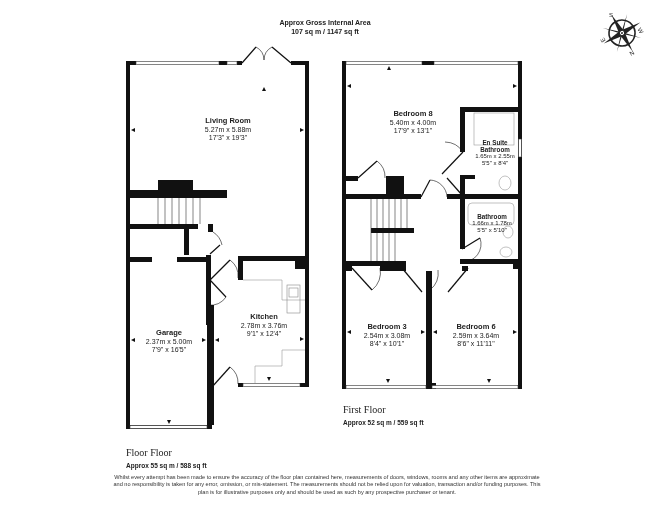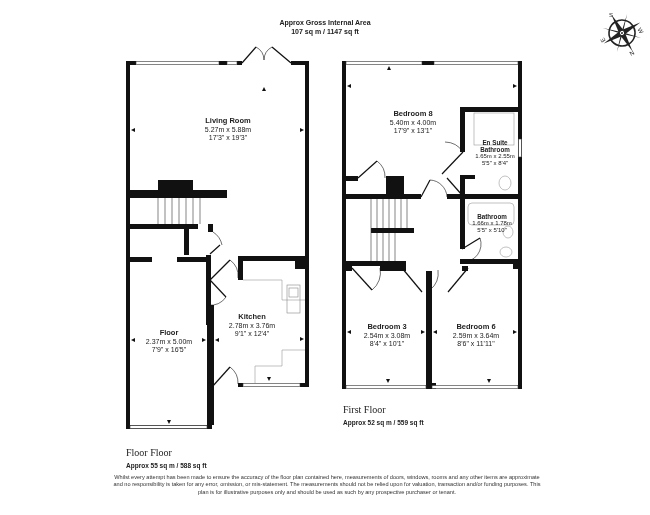--- a/index.html
+++ b/index.html
@@ -217,27 +217,27 @@
     <polygon points="388,383 386,379 390,379"></polygon>
     <polygon points="489,383 487,379 491,379"></polygon>
   </g>
 </svg>
 
 <div class="room-label" style="left:178px; top:117px; width:100px;">
   <div class="name">Living Room</div>
   <div>5.27m x 5.88m</div>
   <div>17'3" x 19'3"</div>
 </div>
-<div class="room-label" style="left:210px; top:313px; width:84px;">
+<div class="room-label" style="left:222px; top:313px; width:84px;">
   <div class="name">Kitchen</div>
   <div>2.78m x 3.76m</div>
   <div>9'1" x 12'4"</div>
 </div>
 <div class="room-label" style="left:130px; top:329px; width:78px;">
-  <div class="name">Floor</div>
+  <div class="name">Garage</div>
   <div>2.37m x 5.00m</div>
   <div>7'9" x 16'5"</div>
 </div>
 
 <div class="room-label" style="left:375px; top:110px; width:76px;">
   <div class="name">Bedroom 8</div>
   <div>5.40m x 4.00m</div>
   <div>17'9" x 13'1"</div>
 </div>
 <div class="room-label" style="left:469px; top:139px; width:52px; font-size:6px; line-height:7px;">

